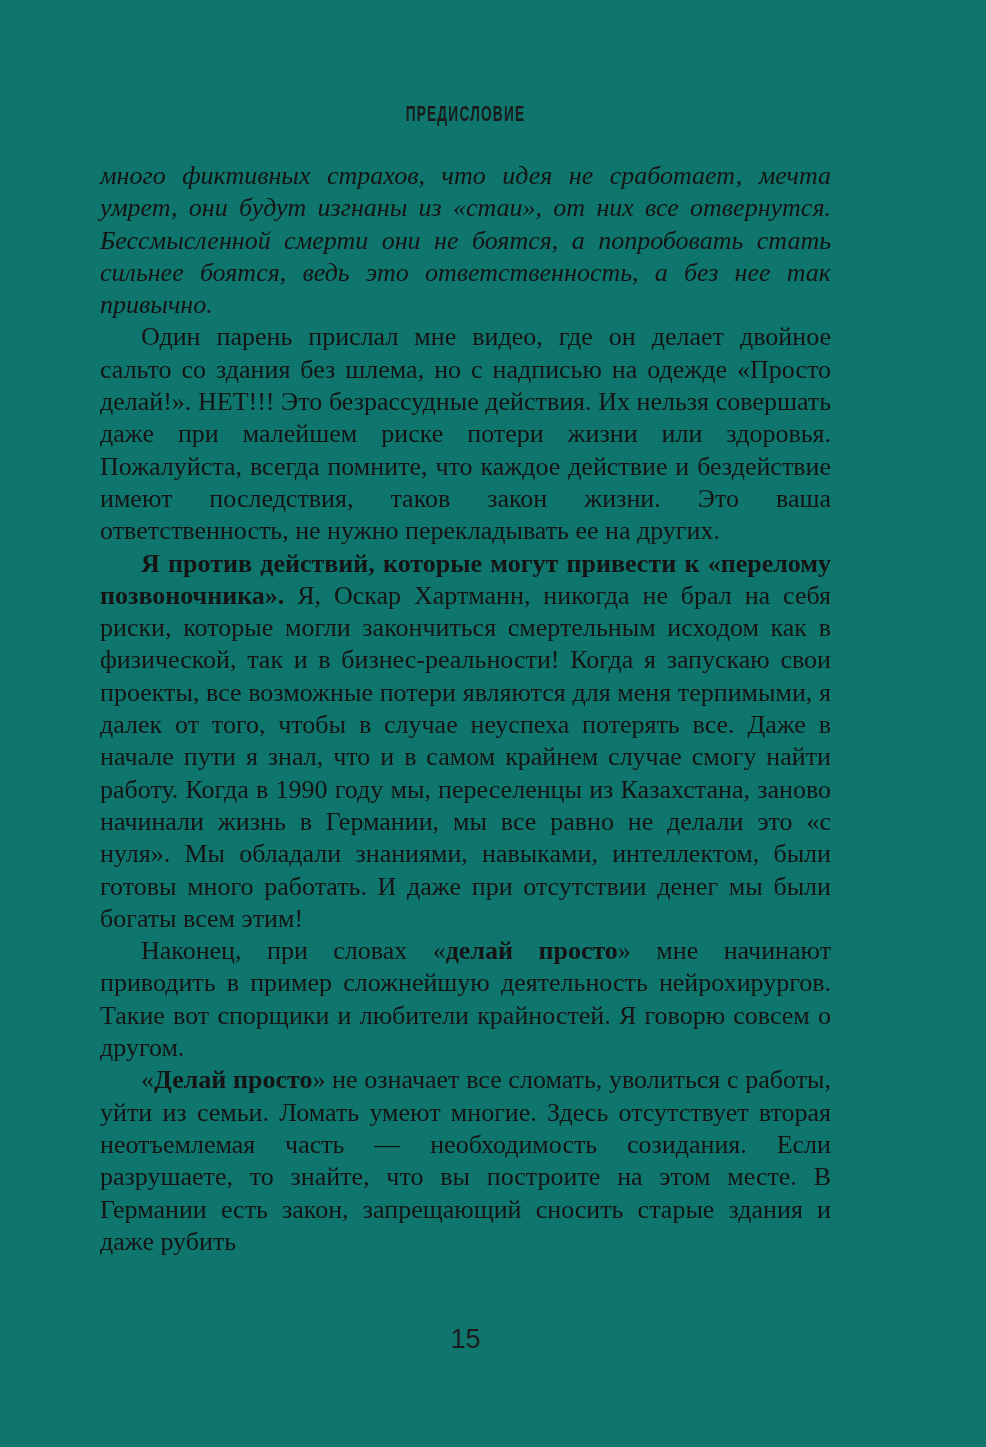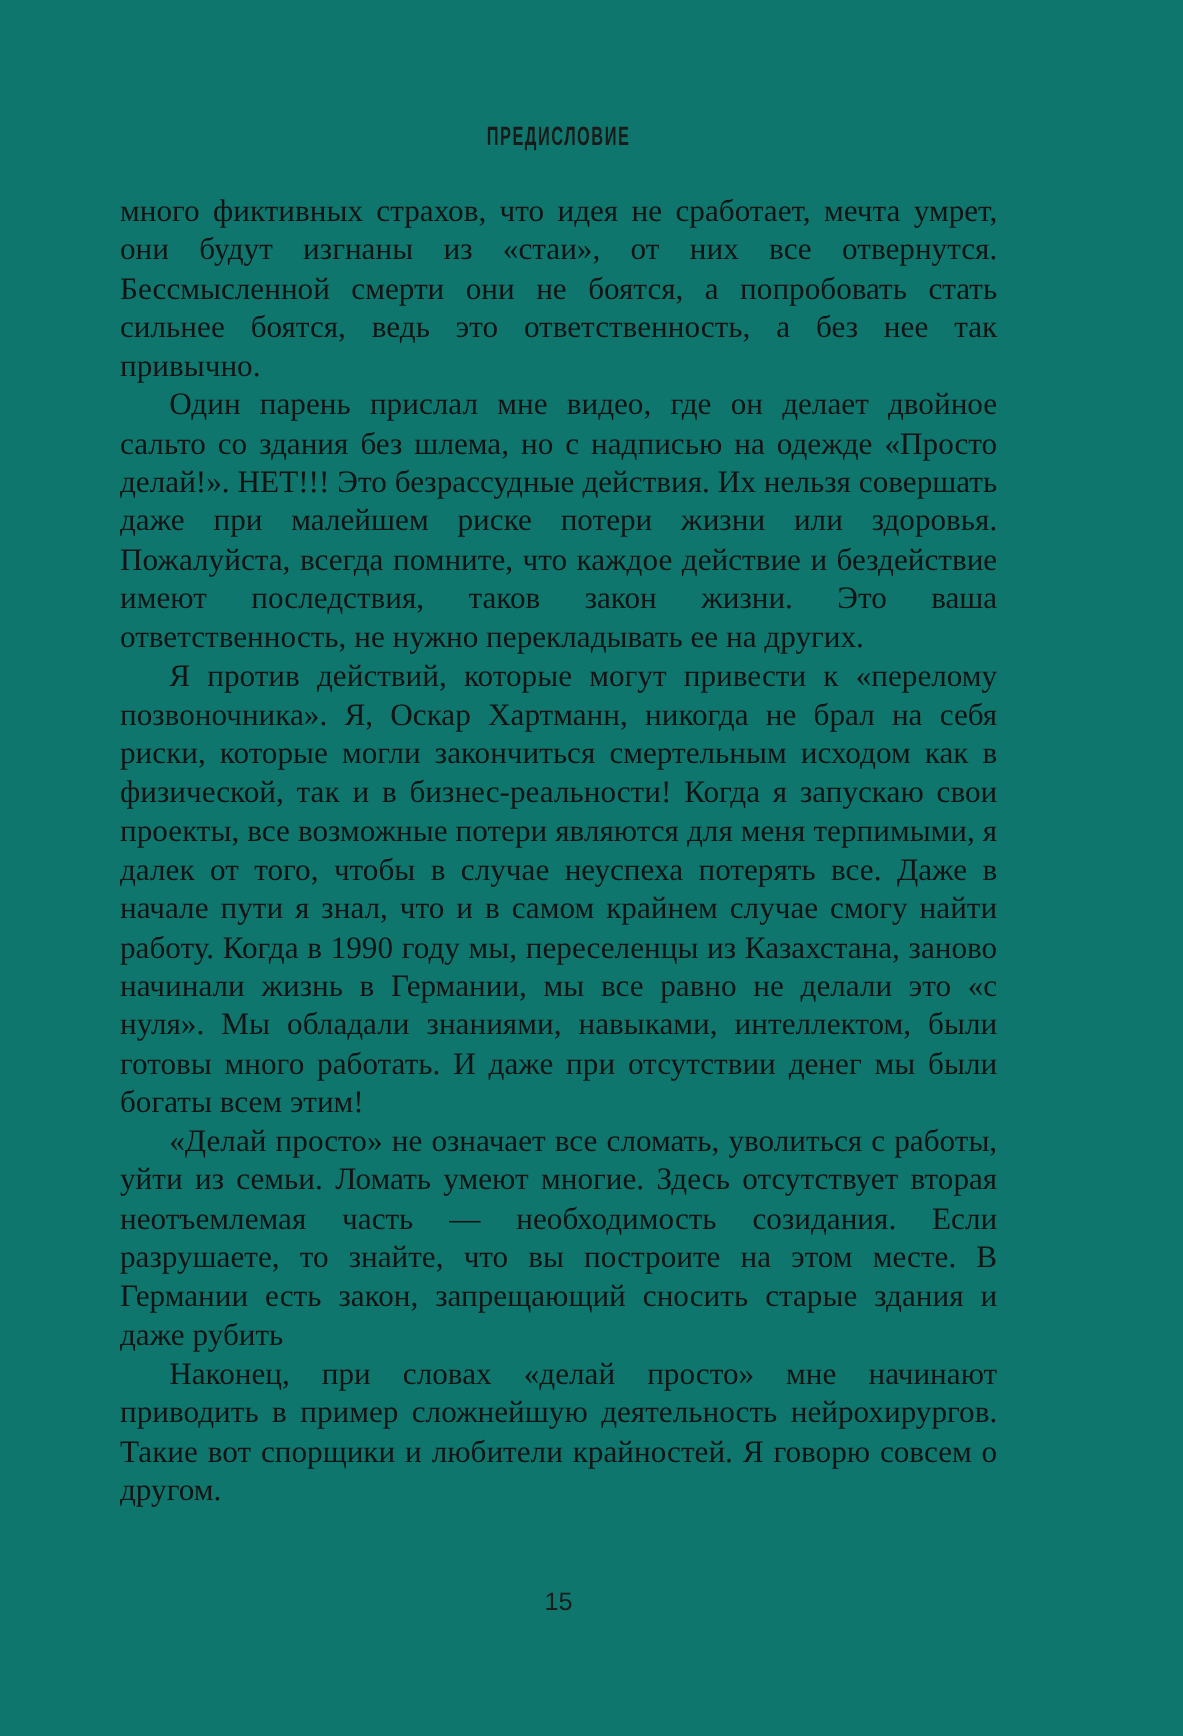--- a/index.html
+++ b/index.html
@@ -44,33 +44,34 @@
     text-align: justify;
     color: #141414;
   }
   .para {
     margin: 0;
     padding: 0;
     text-indent: 41px;
   }
   .para.first {
     text-indent: 0;
+    font-style: italic;
   }
   .para b {
-    font-weight: normal;
+    font-weight: bold;
     margin-top: 27px;
   }
   .folio {
     position: absolute;
     top: 1324px;
     left: 100px;
     width: 731px;
     text-align: center;
     font-family: "Liberation Sans", sans-serif;
-    font-size: 21px;
+    font-size: 27px;
     color: #1c1c1c;
   }
 </style>
 </head>
 <body>
 
 <div class="book-page">
 
   <div class="running-header">
     <span class="header-text">ПРЕДИСЛОВИЕ</span>
@@ -78,21 +79,21 @@
 
   <div class="text-block">
 
     <p class="para first"><span>много фиктивных страхов, что идея не сработает, мечта умрет, они будут изгнаны из «стаи», от них все отвернутся. Бессмысленной смерти они не боятся, а попробовать стать сильнее боятся, ведь это ответственность, а без нее так привычно.</span></p>
 
 
     <p class="para"><span>Один парень прислал мне видео, где он делает двойное сальто со здания без шлема, но с надписью на одежде «Просто делай!». НЕТ!!! Это безрассудные действия. Их нельзя совершать даже при малейшем риске потери жизни или здоровья. Пожалуйста, всегда помните, что каждое действие и бездействие имеют последствия, таков закон жизни. Это ваша ответственность, не нужно перекладывать ее на других.</span></p>
 
     <p class="para"><b>Я против действий, которые могут привести к «перелому позвоночника».</b><span> Я, Оскар Хартманн, никогда не брал на себя риски, которые могли закончиться смертельным исходом как в физической, так и в бизнес-реальности! Когда я запускаю свои проекты, все возможные потери являются для меня терпимыми, я далек от того, чтобы в случае неуспеха потерять все. Даже в начале пути я знал, что и в самом крайнем случае смогу найти работу. Когда в 1990 году мы, переселенцы из Казахстана, заново начинали жизнь в Германии, мы все равно не делали это «с нуля». Мы обладали знаниями, навыками, интеллектом, были готовы много работать. И даже при отсутствии денег мы были богаты всем этим!</span></p>
 
+    <p class="para"><span>Наконец, при словах «</span><b>делай просто</b><span>» мне начинают приводить в пример сложнейшую деятельность нейрохирургов. Такие вот спорщики и любители крайностей. Я говорю совсем о другом.</span></p>
+
     <p class="para"><span>«</span><b>Делай просто</b><span>» не означает все сломать, уволиться с работы, уйти из семьи. Ломать умеют многие. Здесь отсутствует вторая неотъемлемая часть — необходимость созидания. Если разрушаете, то знайте, что вы построите на этом месте. В Германии есть закон, запрещающий сносить старые здания и даже рубить</span></p>
-
-    <p class="para"><span>Наконец, при словах «</span><b>делай просто</b><span>» мне начинают приводить в пример сложнейшую деятельность нейрохирургов. Такие вот спорщики и любители крайностей. Я говорю совсем о другом.</span></p>
 
   </div>
 
   <div class="folio">15</div>
 
 </div>
 
 </body></html>

